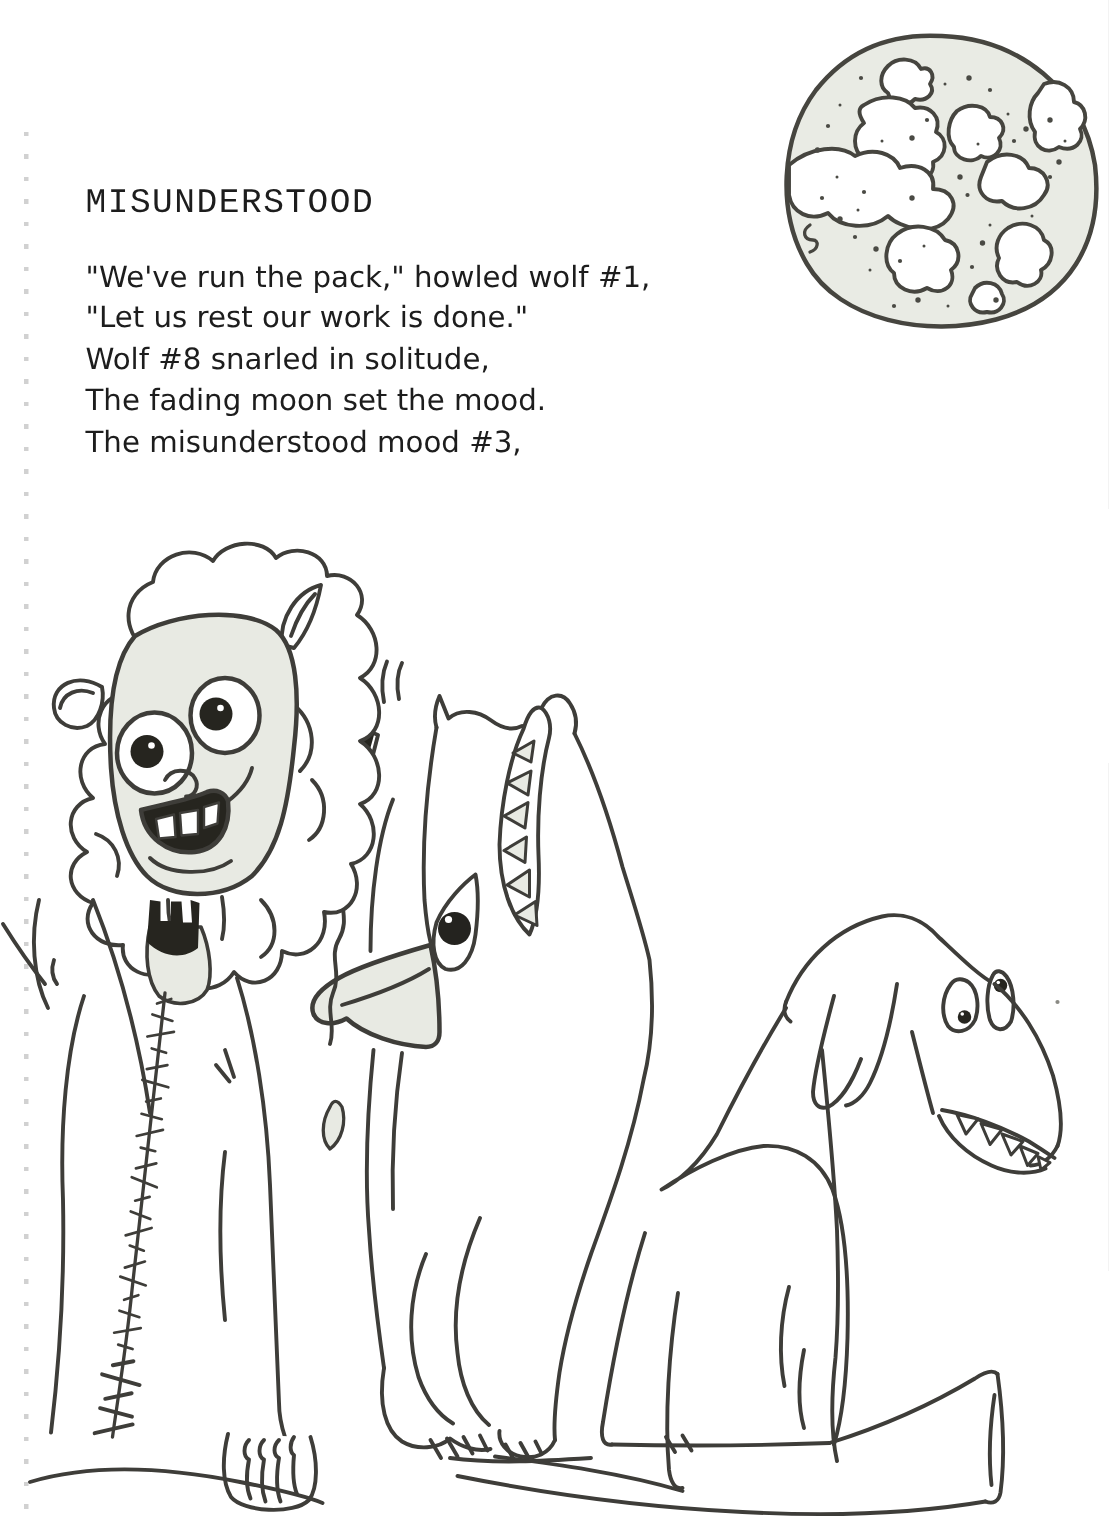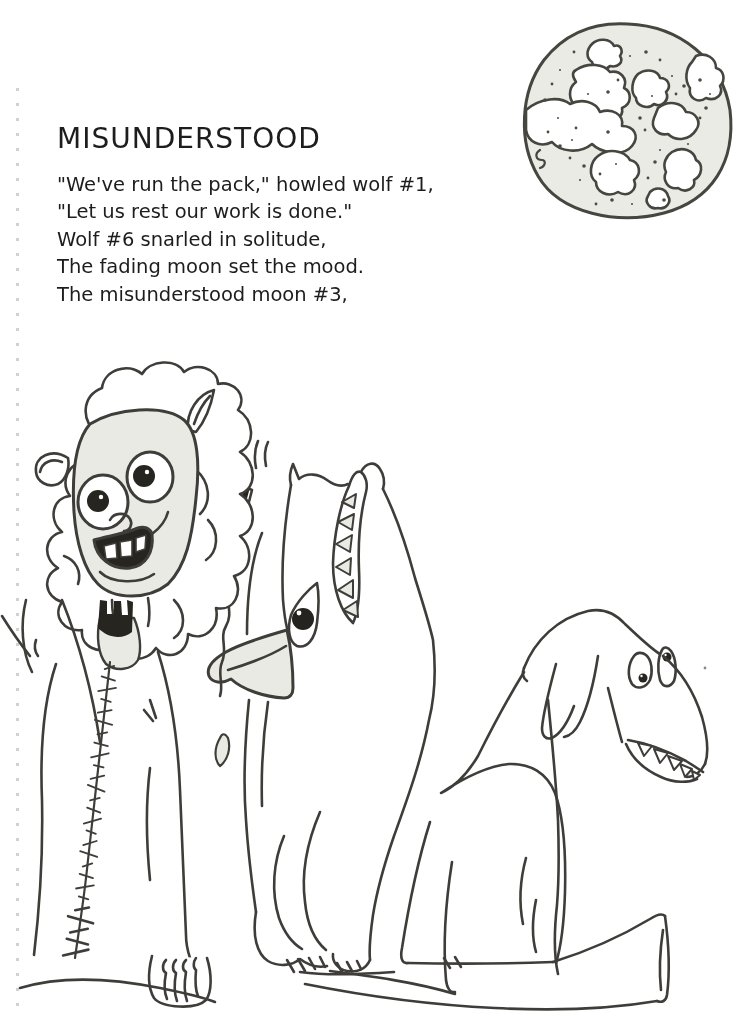--- a/index.html
+++ b/index.html
@@ -6,44 +6,45 @@
   .page{
     position:relative;width:739px;height:1023px;background:#ffffff;
     font-family:"DejaVu Sans",sans-serif;overflow:hidden;margin:0 auto;
     color:#1b1b1b;
   }
   .perforation{
     position:absolute;left:16px;top:88px;height:925px;width:3px;
     background:repeating-linear-gradient(to bottom,rgba(140,140,140,.40) 0 3px,transparent 3px 15px);
   }
   .title{
-    position:absolute;left:57px;top:122px;font-size:28px;letter-spacing:1px;
+    position:absolute;left:57px;top:122px;font-size:23px;letter-spacing:1px;
     color:#1d1d1d;
+    font-family:Liberation Mono, monospace;
   }
   .poem{
     position:absolute;left:57px;top:171px;width:480px;font-size:19.5px;
     line-height:27.4px;color:#1d1d1d;
   }
   svg.art{position:absolute;left:0;top:0;}
 </style>
 </head>
 <body>
 
 <div class="page">
 
   <div class="perforation"></div>
 
   <div class="title">MISUNDERSTOOD</div>
 
   <div class="poem">
     <div class="poem-line">"We've run the pack," howled wolf #1,</div>
     <div class="poem-line">"Let us rest our work is done."</div>
-    <div class="poem-line">Wolf #6 snarled in solitude,</div>
+    <div class="poem-line">Wolf #8 snarled in solitude,</div>
     <div class="poem-line">The fading moon set the mood.</div>
-    <div class="poem-line">The misunderstood moon #3,</div>
+    <div class="poem-line">The misunderstood mood #3,</div>
   </div>
 
   <svg class="art" width="739" height="1023" viewBox="0 0 739 1023">
 
     <g stroke="#46453f" stroke-width="3" fill="none" stroke-linecap="round" stroke-linejoin="round" aria-label="hand-drawn full moon with craters">
       <path fill="#e9ebe4" d="M628 24 C680 26 722 60 730 110 C736 162 712 200 664 213
            C618 225 560 214 538 176 C518 142 520 92 544 60 C566 32 595 22 628 24 Z"></path>
       <g fill="#ffffff" stroke-width="2.6">
         <path d="M592 44 C598 38 610 38 614 46 C620 44 624 50 620 56 C624 62 618 68 610 66 C604 72 594 70 592 62 C586 58 586 50 592 44 Z"></path>
         <path d="M576 70 C588 62 604 64 610 72 C620 70 628 78 624 88 C632 92 632 104 622 108 C624 118 612 124 602 118 C590 124 576 118 576 106 C568 100 568 88 576 82 C572 76 572 72 576 70 Z"></path>

